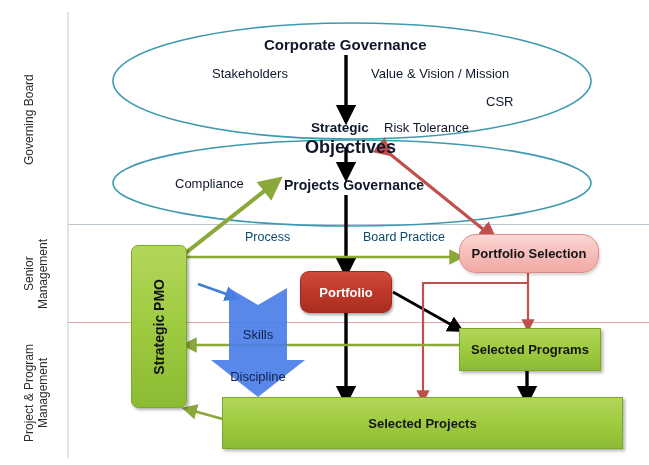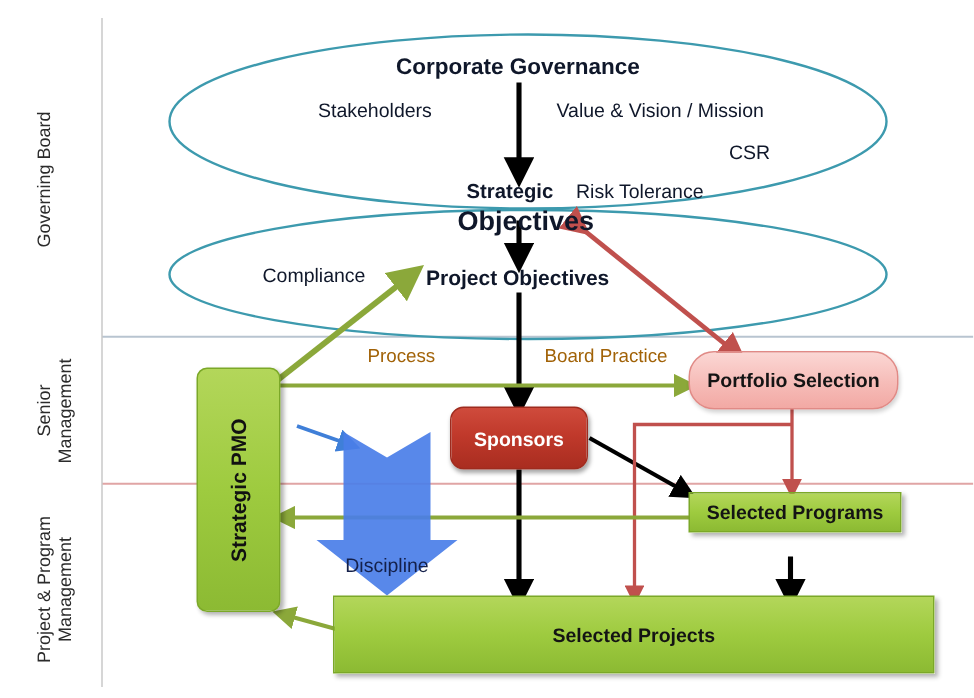--- a/index.html
+++ b/index.html
@@ -19,21 +19,21 @@
            border:1.2px solid #e08a86;border-radius:17px;font-size:13px;
            box-shadow:1px 2px 3px rgba(0,0,0,.18);}
   .boxGreen{background:linear-gradient(to bottom,#b3d65a 0%,#9ecb3f 50%,#8cba33 100%);
             border:1px solid #7ba828;font-size:13px;
             box-shadow:2px 2px 3px rgba(0,0,0,.3);}
   .boxGreenRound{border-radius:7px;}
   .pmoText{writing-mode:vertical-rl;transform:rotate(180deg);font-weight:bold;font-size:14px;
            color:#111;white-space:nowrap;}
   .chevText{position:absolute;font-size:13px;color:#14204a;text-align:center;
             width:120px;white-space:nowrap;}
-  .flowLbl{position:absolute;font-size:12.5px;color:#a16207;white-space:nowrap;}
+  .flowLbl{position:absolute;font-size:12.5px;color:#0c4a6e;white-space:nowrap;}
 </style>
 </head>
 <body>
 
 <div id="root">
 
   <svg id="svgLayer" viewBox="0 0 649 465" xmlns="http://www.w3.org/2000/svg">
     <defs>
       <marker id="ah-black" markerWidth="7" markerHeight="7" refX="3.0" refY="3.0" orient="auto" markerUnits="strokeWidth">
         <path d="M0,0 L6,3 L0,6 z" fill="#000000"></path>
@@ -99,32 +99,33 @@
   <div class="ellipseText bold" style="left:264px;top:36px;font-size:15px;">Corporate Governance</div>
   <div class="ellipseText" style="left:212px;top:66px;">Stakeholders</div>
   <div class="ellipseText" style="left:371px;top:66px;">Value &amp; Vision / Mission</div>
   <div class="ellipseText" style="left:486px;top:94px;">CSR</div>
 
   <div class="ellipseText bold" style="left:311px;top:120px;font-size:13.5px;">Strategic</div>
   <div class="ellipseText bold" style="left:305px;top:137px;font-size:18px;">Objectives</div>
 
   <div class="ellipseText" style="left:384px;top:120px;">Risk Tolerance</div>
   <div class="ellipseText" style="left:175px;top:176px;">Compliance</div>
-  <div class="ellipseText bold" style="left:284px;top:177px;font-size:14px;">Project Objectives</div>
+  <div class="ellipseText bold" style="left:284px;top:177px;font-size:14px;">Projects Governance</div>
 
   <div class="flowLbl" style="left:245px;top:230px;">Process</div>
   <div class="flowLbl" style="left:363px;top:230px;">Board Practice</div>
 
   <div class="box boxGreen boxGreenRound" style="left:131px;top:245px;width:56px;height:163px;">
     <span class="pmoText">Strategic  PMO</span>
   </div>
 
-  <div class="box boxRed" style="left:300px;top:271px;width:92px;height:42px;color:#fff;">Sponsors</div>
+  <div class="box boxRed" style="left:300px;top:271px;width:92px;height:42px;color:#fff;">Portfolio</div>
 
   <div class="box boxPink" style="left:459px;top:234px;width:140px;height:39px;">Portfolio Selection</div>
 
-  <div class="box boxGreen" style="left:459px;top:328px;width:142px;height:27px;">Selected Programs</div>
+  <div class="box boxGreen" style="left:459px;top:328px;width:142px;height:43px;">Selected Programs</div>
 
   <div class="box boxGreen" style="left:222px;top:397px;width:401px;height:52px;">Selected Projects</div>
 
+  <div class="chevText" style="left:198px;top:327px;">Skills</div>
   <div class="chevText" style="left:198px;top:369px;">Discipline</div>
 
 </div>
 
 </body></html>

